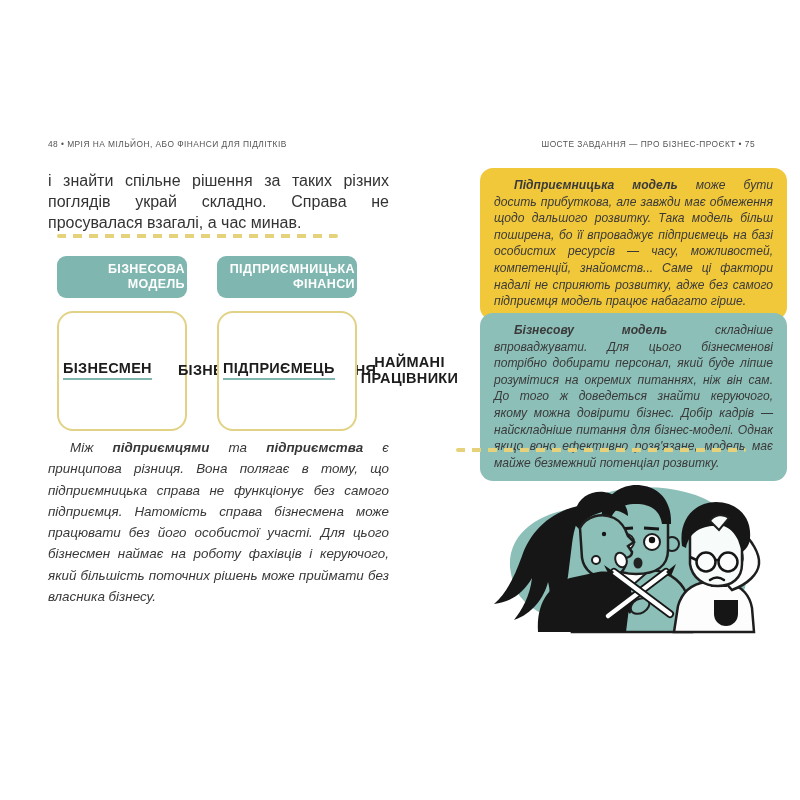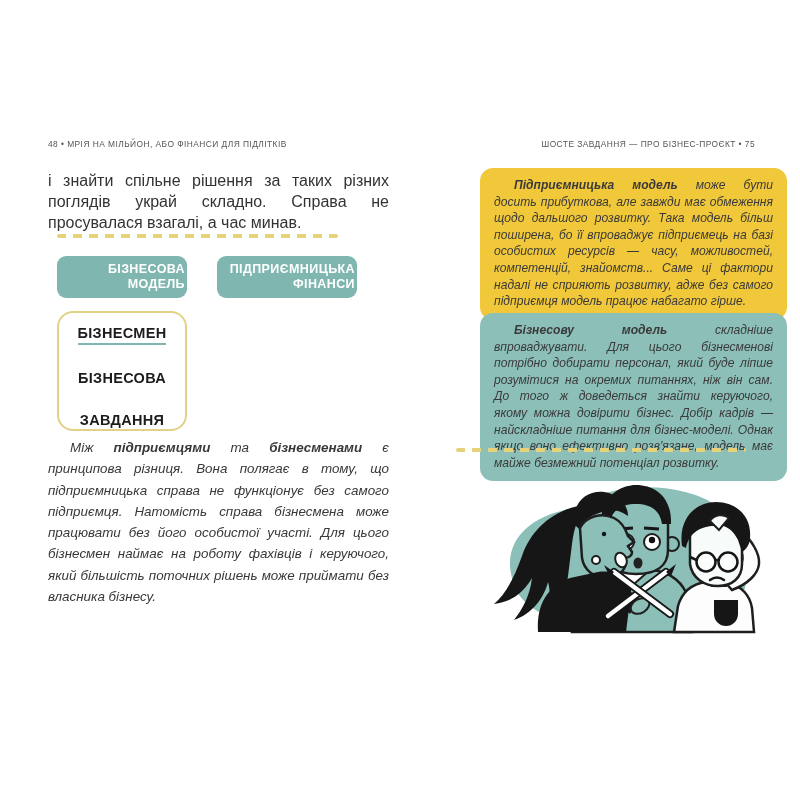--- a/index.html
+++ b/index.html
@@ -41,21 +41,21 @@
   .model-col.business{left:0;width:130px;}
   .model-col.entrepreneur{left:160px;width:140px;}
   .model-head{
     background:var(--teal);color:#fff;border-radius:9px;text-align:right;
     font-weight:bold;font-size:12.5px;line-height:1.18;padding:6px 2px;
     letter-spacing:.4px;white-space:pre-line;
   }
   .model-box{
     margin-top:13px;background:#fff;border:2px solid var(--box-border);
     border-radius:16px;text-align:center;padding:13px 4px;height:90px;
-    display:flex;flex-direction:column;align-items:center;justify-content:space-between;gap:13px;
+    display:flex;flex-direction:row;align-items:center;justify-content:space-between;gap:13px;
   }
   .node{
     font-weight:bold;font-size:14.5px;letter-spacing:.3px;color:#1d1d1d;line-height:1.1;
     white-space:pre-line;
   }
   .node.underlined{border-bottom:2.5px solid var(--teal);padding-bottom:2px;}
   .arrow-svg{display:block;}
   
   .bodytext{
     position:absolute;left:48px;top:437px;width:341px;
@@ -104,26 +104,35 @@
           <line x1="8" y1="0" x2="8" y2="12" stroke="#7fb7b0" stroke-width="3"></line>
           <path d="M2,11 L8,20 L14,11 Z" fill="#7fb7b0"></path>
         </svg>
         <span class="node">ЗАВДАННЯ</span>
       </div>
     </div>
 
     <div class="model-col entrepreneur">
       <div class="model-head">ПІДПРИЄМНИЦЬКА
 ФІНАНСИ</div>
+      <div class="model-box">
+        <span class="node underlined">ПІДПРИЄМЕЦЬ</span>
+        <svg class="arrow-svg" width="16" height="52" viewBox="0 0 16 52">
+          <line x1="8" y1="0" x2="8" y2="43" stroke="#7fb7b0" stroke-width="3"></line>
+          <path d="M2,42 L8,52 L14,42 Z" fill="#7fb7b0"></path>
+        </svg>
+        <span class="node">НАЙМАНІ
+ПРАЦІВНИКИ</span>
+      </div>
     </div>
 
   </div>
 
   <div class="bodytext">
-    <p><span>Між </span><b>підприємцями</b><span> та </span><b>бізнесменами</b><span> є принципова різниця. Вона полягає в тому, що підприємницька справа не функціонує без самого підприємця. Натомість справа бізнесмена може працювати без його особистої участі. Для цього бізнесмен наймає на роботу фахівців і керуючого, який більшість поточних рішень може приймати без власника бізнесу.</span></p>
+    <p><span>Між </span><b>підприємцями</b><span> та </span><b>підприємства</b><span> є принципова різниця. Вона полягає в тому, що підприємницька справа не функціонує без самого підприємця. Натомість справа бізнесмена може працювати без його особистої участі. Для цього бізнесмен наймає на роботу фахівців і керуючого, який більшість поточних рішень може приймати без власника бізнесу.</span></p>
   </div>
 
   <div class="callout yellow">
     <p><b>Підприємницька модель</b><span> може бути досить прибуткова, але завжди має обмеження щодо дальшого розвитку. Така модель більш поширена, бо її впроваджує підприємець на базі особистих ресурсів — часу, можливостей, компетенцій, знайомств... Саме ці фактори надалі не сприяють розвитку, адже без самого підприємця модель працює набагато гірше.</span></p>
   </div>
 
   <div class="callout teal">
     <p><b>Бізнесову модель</b><span> складніше впроваджувати. Для цього бізнесменові потрібно добирати персонал, який буде ліпше розумітися на окремих питаннях, ніж він сам. До того ж доведеться знайти керуючого, якому можна довірити бізнес. Добір кадрів — найскладніше питання для бізнес-моделі. Однак якщо воно ефективно розв'язане, модель має майже безмежний потенціал розвитку.</span></p>
   </div>
 

